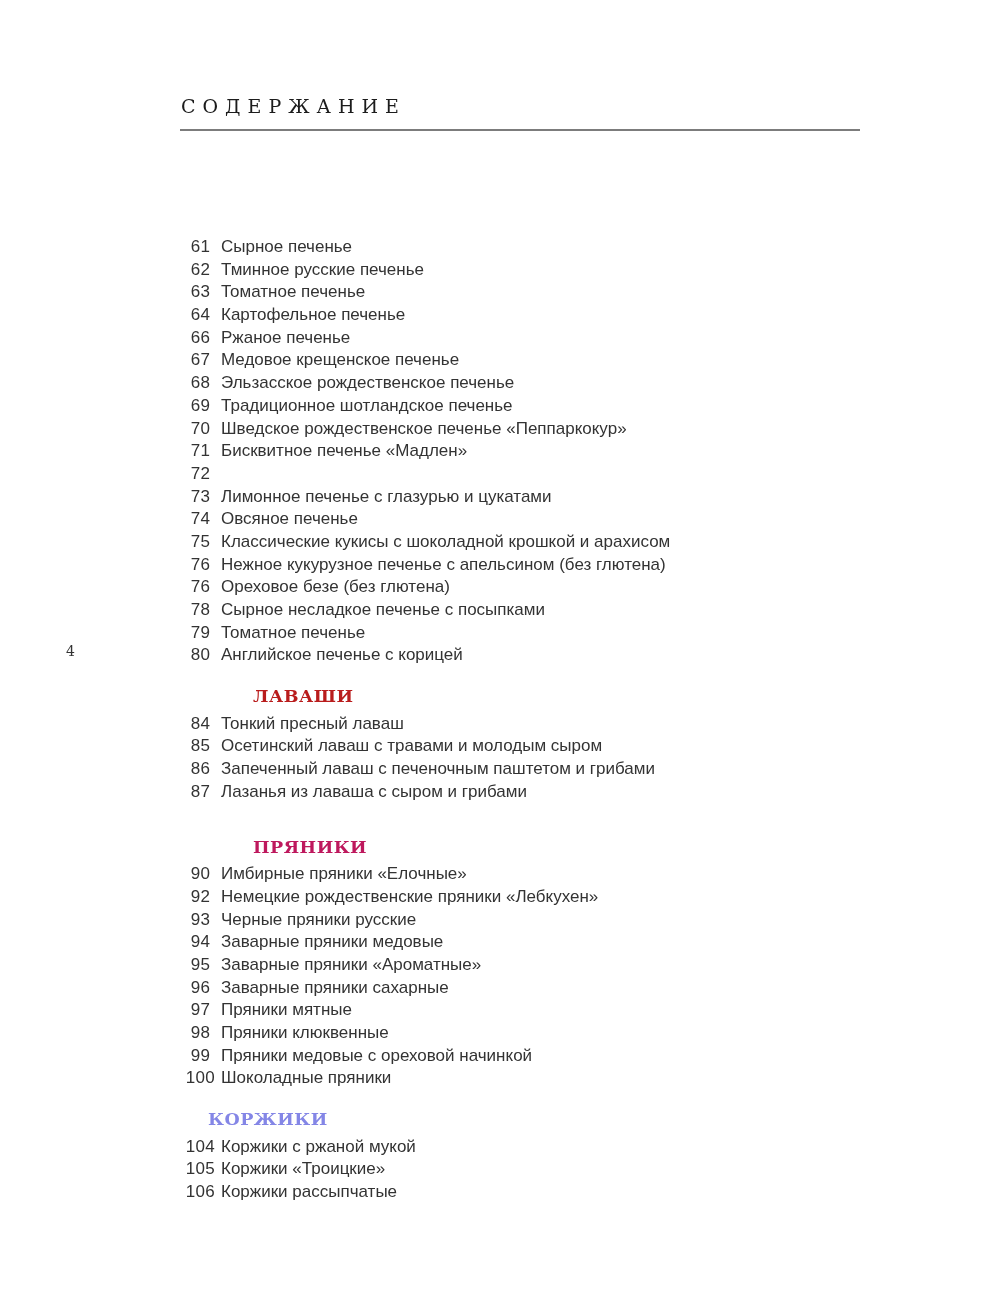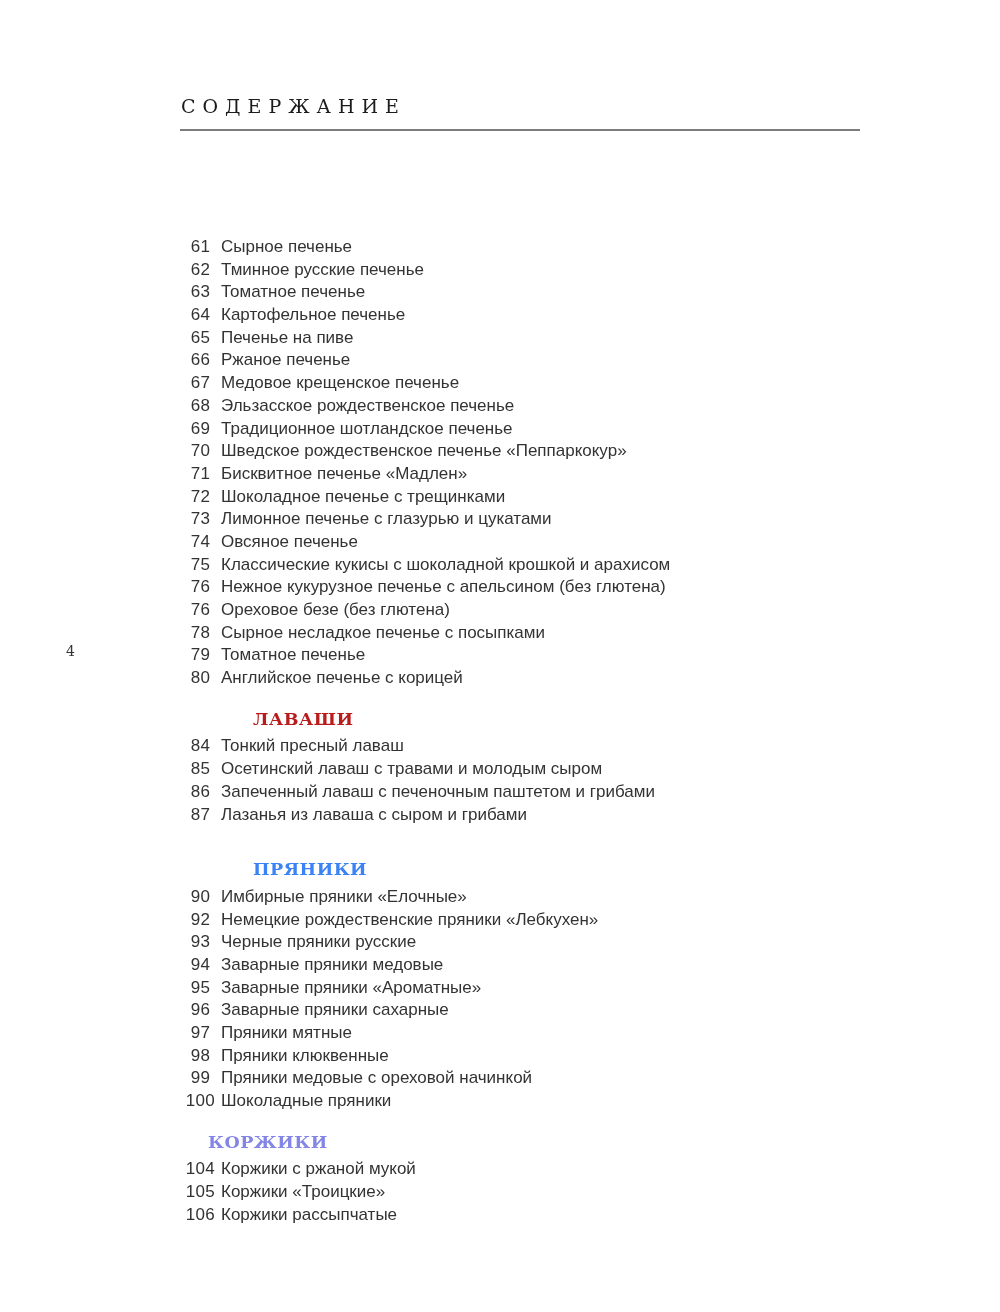--- a/index.html
+++ b/index.html
@@ -99,24 +99,20 @@
   <div class="row">
     <span class="num">63</span>
     <span class="title">Томатное печенье</span>
   </div>
 
   <div class="row">
     <span class="num">64</span>
     <span class="title">Картофельное печенье</span>
   </div>
 
-  <div class="row">
-    <span class="num">65</span>
-    <span class="title">Печенье на пиве</span>
-  </div>
 
   <div class="row">
     <span class="num">66</span>
     <span class="title">Ржаное печенье</span>
   </div>
 
   <div class="row">
     <span class="num">67</span>
     <span class="title">Медовое крещенское печенье</span>
   </div>
@@ -136,21 +132,20 @@
     <span class="title">Шведское рождественское печенье «Пеппаркокур»</span>
   </div>
 
   <div class="row">
     <span class="num">71</span>
     <span class="title">Бисквитное печенье «Мадлен»</span>
   </div>
 
   <div class="row">
     <span class="num">72</span>
-    <span class="title">Шоколадное печенье с трещинками</span>
   </div>
 
   <div class="row">
     <span class="num">73</span>
     <span class="title">Лимонное печенье с глазурью и цукатами</span>
   </div>
 
   <div class="row">
     <span class="num">74</span>
     <span class="title">Овсяное печенье</span>
@@ -207,21 +202,21 @@
   </div>
 
   <div class="row">
     <span class="num">87</span>
     <span class="title">Лазанья из лаваша с сыром и грибами</span>
   </div>
 </div>
   </div>
 
   <div class="toc-section">
-    <div class="sec-heading" style="color: #3b82f6; margin-top: 32px;">ПРЯНИКИ</div>
+    <div class="sec-heading" style="color: #be185d; margin-top: 32px;">ПРЯНИКИ</div>
     <div class="rows">
   <div class="row">
     <span class="num">90</span>
     <span class="title">Имбирные пряники «Елочные»</span>
   </div>
 
   <div class="row">
     <span class="num">92</span>
     <span class="title">Немецкие рождественские пряники «Лебкухен»</span>
   </div>

